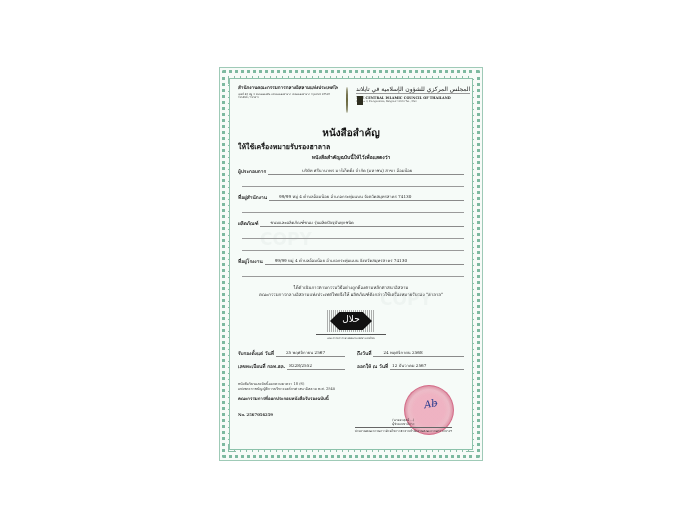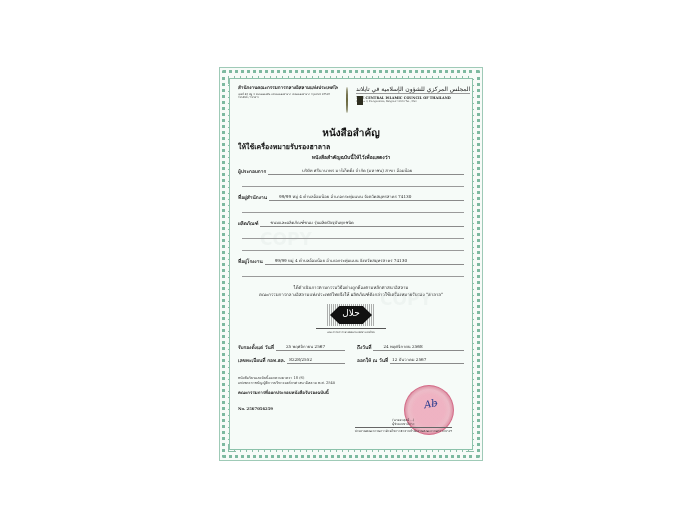--- a/index.html
+++ b/index.html
@@ -58,21 +58,21 @@
   .title3 { text-align: center; font-size: 5px; font-weight: bold; margin-top: 1px; color: #222; }
 
   .field { display: flex; align-items: flex-end; margin-top: 5px; height: 9px; }
   .field .lbl { font-size: 4.8px; font-weight: bold; white-space: nowrap; margin-right: 2px; }
   .field .val { flex: 1; font-size: 4.2px; border-bottom: 1px solid #8a8a8a; padding-left: 10px; white-space: nowrap; overflow: hidden; line-height: 6px; }
   .blank-line { border-bottom: 1px solid #9a9a9a; height: 12px; margin-left: 4px; }
   .center-val { padding-left: 34px !important; }
 
   .statement { text-align: center; font-size: 4.4px; line-height: 6.5px; margin-top: 8px; color: #222; }
 
-  .halal-mark { position: relative; width: 60px; height: 22px; margin: 6px auto 0; }
+  .halal-mark { position: relative; width: 60px; height: 22px; margin: 12px auto 0; }
   .halal-mark .hatch { position: absolute; left: 6px; top: 0; width: 48px; height: 22px;
     background: repeating-linear-gradient(90deg, #7a7a7a 0 1px, transparent 1px 2px); opacity: .6; }
   .halal-mark .diamond { position: absolute; left: 9px; top: 2px; width: 42px; height: 18px;
     background: #111; clip-path: polygon(0 50%, 22% 0, 78% 0, 100% 50%, 78% 100%, 22% 100%); }
   .halal-mark .glyph { position: absolute; left: 0; right: 0; top: 4px; text-align: center; color: #fff; font-size: 9px; font-family: "DejaVu Sans", sans-serif; }
   .halal-caption { text-align: center; font-size: 2.6px; border-top: 1px solid #555; width: 70px; margin: 2px auto 0; padding-top: 1px; color: #333; }
 
   .dates { display: grid; grid-template-columns: 1fr 1fr; column-gap: 12px; row-gap: 4px; margin-top: 8px; }
   .dates .field { margin-top: 0; }
 

